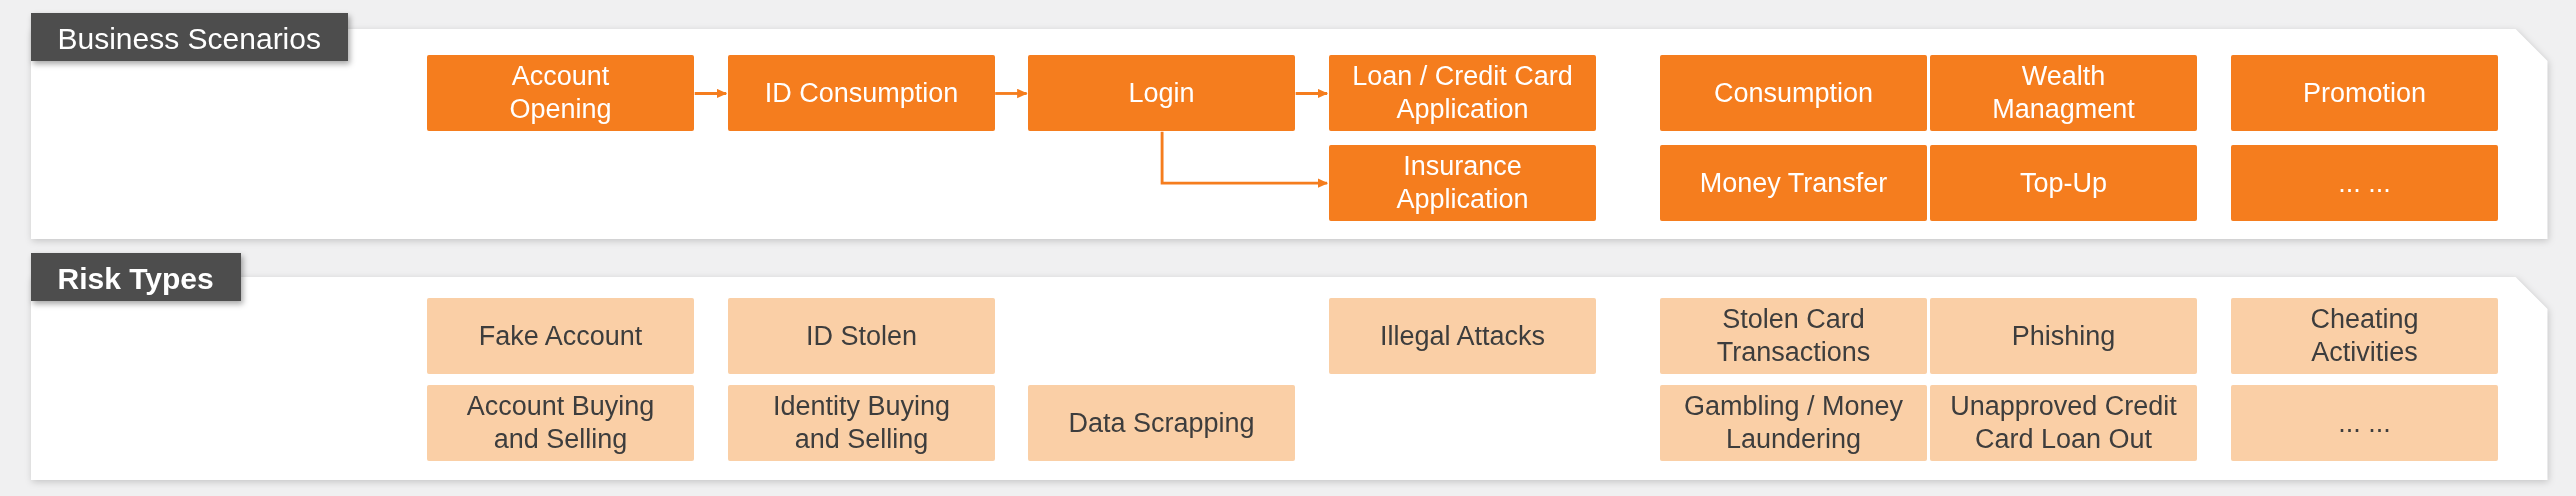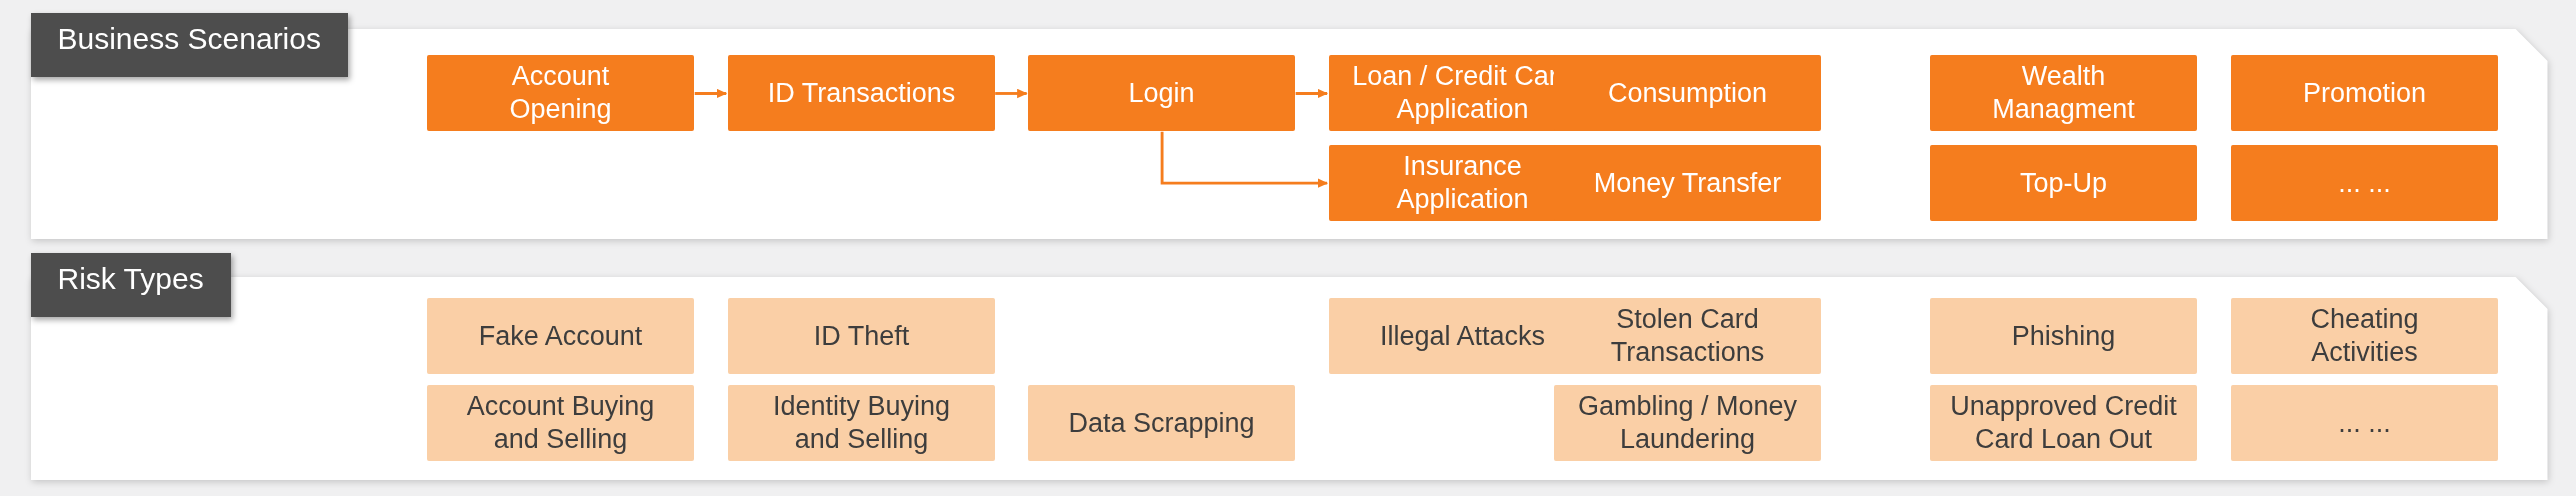--- a/index.html
+++ b/index.html
@@ -15,47 +15,47 @@
     background:#FFFFFF;
     clip-path:polygon(0 0, calc(100% - 32px) 0, 100% 32px, 100% 100%, 0 100%);
   }
   .p1{left:30.5px;top:29px;}
   .p1 .panel{width:2517px;height:210px;}
   .p2{left:30.5px;top:277px;}
   .p2 .panel{width:2517px;height:203px;}
 
   .tag{
     position:absolute;
-    height:64px;line-height:52px;
+    height:48px;line-height:52px;
     padding:0 27px;
     background:#4D4D4D;color:#FFFFFF;
     font-size:30px;
     box-shadow:1.9px 2.9px 5.7px rgba(0,0,0,0.35);
     white-space:nowrap;
     z-index:3;
     text-align:center;
   }
   .tag1{left:30.5px;top:13.4px;}
-  .tag2{left:30.5px;top:253px;}
+  .tag2{left:30.5px;top:253px;font-weight:bold;}
 
   .box{
     position:absolute;
     width:267px;height:76px;
     display:flex;align-items:center;justify-content:center;
     text-align:center;
     font-size:27px;line-height:33px;
     white-space:pre-line;
     border-radius:1.9px;
     z-index:2;
   }
   .biz{background:#F57D1E;color:#FFFFFF;}
   .risk{background:#FACFA6;color:#3D3D3D;}
 
   .c1{left:427px}.c2{left:728px}.c3{left:1028px}.c4{left:1329px}
-  .c5{left:1554px}.c6{left:1930px}.c7{left:2231px}
+  .c5{left:1660px}.c6{left:1930px}.c7{left:2231px}
   .bizr1{top:55px}.bizr2{top:145px}
   .riskr1{top:298px}.riskr2{top:385px}
 
   .connectors{position:absolute;left:0;top:0;z-index:4;pointer-events:none;}
 </style>
 </head>
 <body>
 
 <div class="canvas">
 
@@ -65,37 +65,37 @@
 
   <div class="panel-wrap p2">
     <div class="panel"></div>
   </div>
 
   <div class="tag tag1">Business Scenarios</div>
   <div class="tag tag2">Risk Types</div>
 
   <div class="box biz c1 bizr1">Account
 Opening</div>
-  <div class="box biz c2 bizr1">ID Transactions</div>
+  <div class="box biz c2 bizr1">ID Consumption</div>
   <div class="box biz c3 bizr1">Login</div>
   <div class="box biz c4 bizr1">Loan / Credit Card
 Application</div>
   <div class="box biz c5 bizr1">Consumption</div>
   <div class="box biz c7 bizr1">Promotion</div>
   <div class="box biz c6 bizr1">Wealth
 Managment</div>
 
   <div class="box biz c4 bizr2">Insurance
 Application</div>
   <div class="box biz c6 bizr2">Top-Up</div>
   <div class="box biz c5 bizr2">Money Transfer</div>
   <div class="box biz c7 bizr2">... ...</div>
 
   <div class="box risk c1 riskr1">Fake Account</div>
-  <div class="box risk c2 riskr1">ID Theft</div>
+  <div class="box risk c2 riskr1">ID Stolen</div>
   <div class="box risk c4 riskr1">Illegal Attacks</div>
   <div class="box risk c5 riskr1">Stolen Card
 Transactions</div>
   <div class="box risk c6 riskr1">Phishing</div>
   <div class="box risk c7 riskr1">Cheating
 Activities</div>
 
   <div class="box risk c1 riskr2">Account Buying
 and Selling</div>
   <div class="box risk c2 riskr2">Identity Buying

